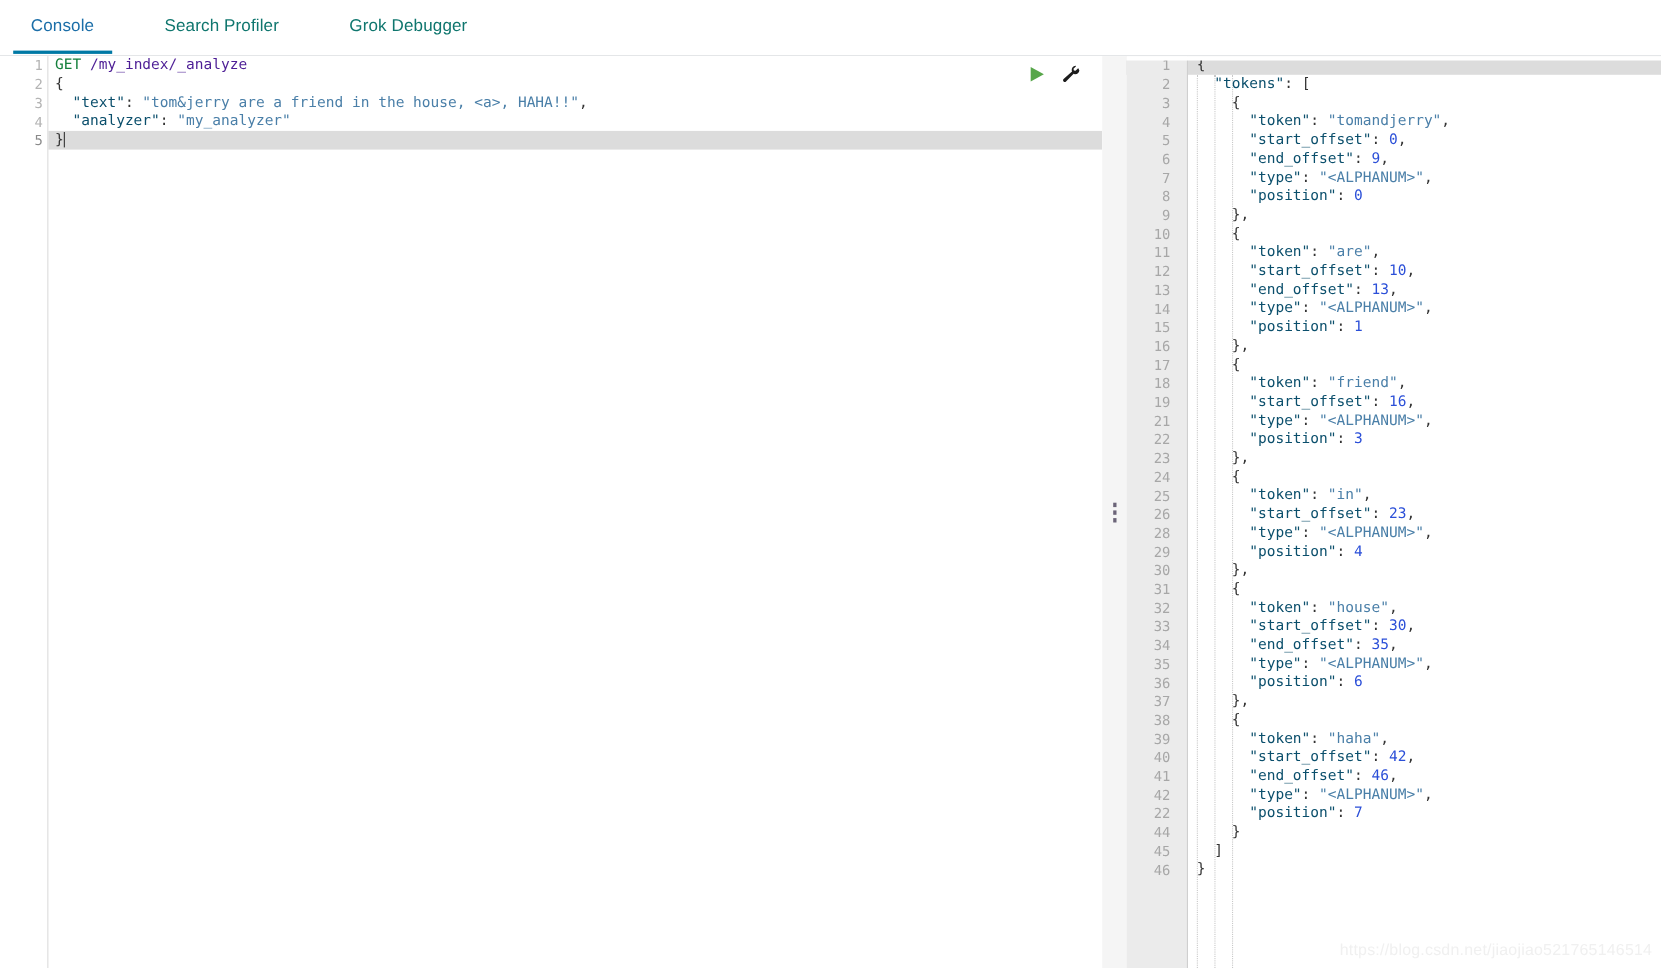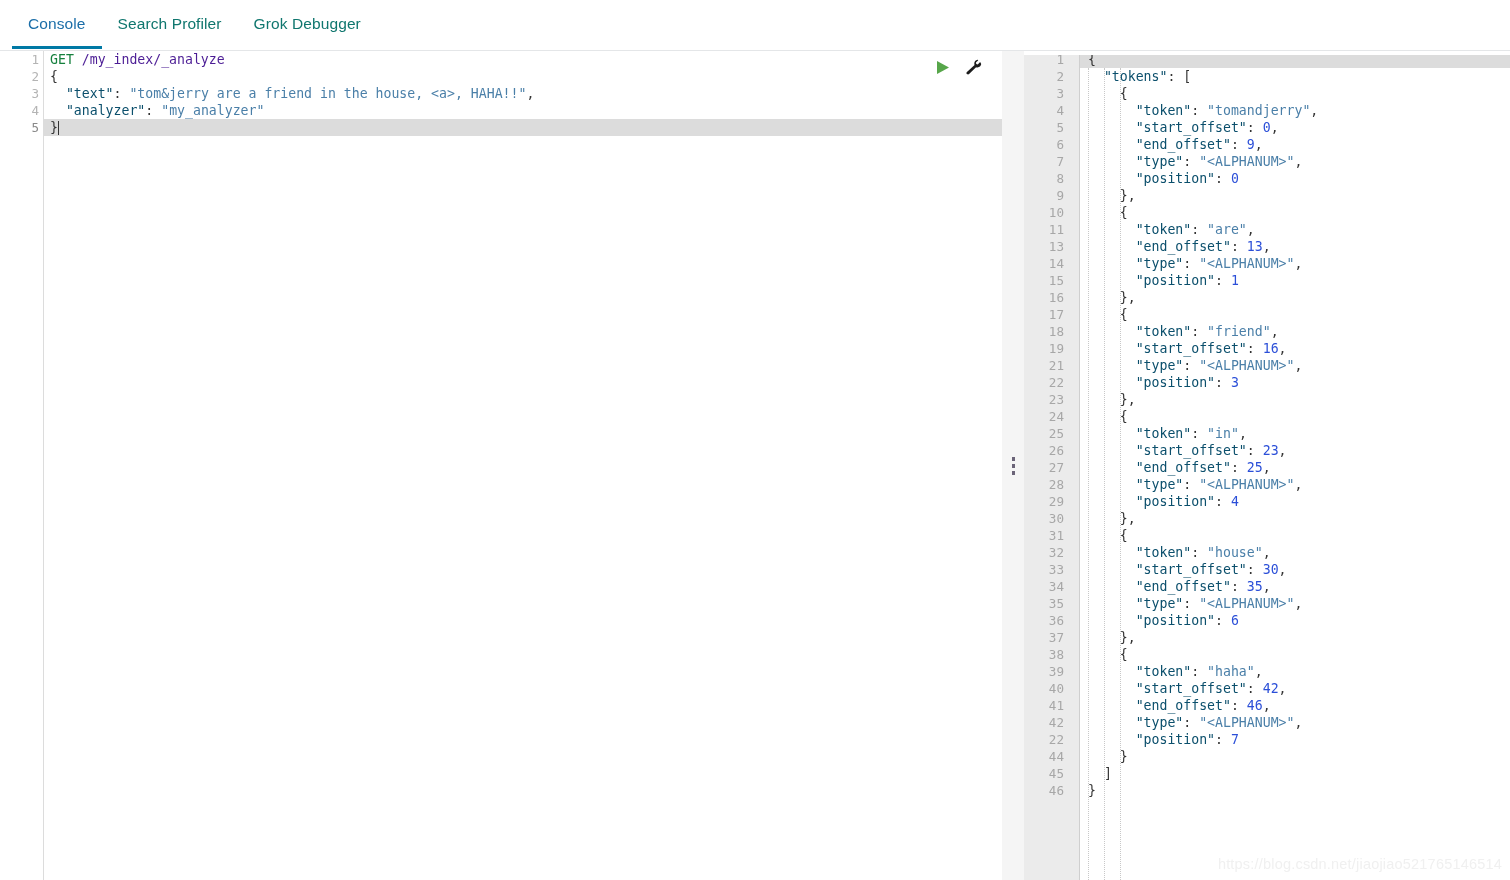--- a/index.html
+++ b/index.html
@@ -12,20 +12,21 @@
   }
 
   
   #tabbar {
     position: relative;
     height: 51px;
     background: #ffffff;
     display: flex;
     align-items: flex-start;
     padding-left: 12px;
+    gap: 32px;
   }
   #tabbar:after {
     content: "";
     position: absolute;
     left: 0; right: 0; bottom: 0;
     height: 1px;
     background: #e4e6e8;
   }
   .tab {
     position: relative;
@@ -269,34 +270,34 @@
           <div class="row"><div class="ln">2</div><div class="txt"><span class="k-punct">  </span><span class="k-key">"tokens"</span><span class="k-punct">: </span><span class="k-brace">[</span></div></div>
           <div class="row"><div class="ln">3</div><div class="txt"><span class="k-punct">    </span><span class="k-brace">{</span></div></div>
           <div class="row"><div class="ln">4</div><div class="txt"><span class="k-punct">      </span><span class="k-key">"token"</span><span class="k-punct">: </span><span class="k-str">"tomandjerry"</span><span class="k-punct">,</span></div></div>
           <div class="row"><div class="ln">5</div><div class="txt"><span class="k-punct">      </span><span class="k-key">"start_offset"</span><span class="k-punct">: </span><span class="k-num">0</span><span class="k-punct">,</span></div></div>
           <div class="row"><div class="ln">6</div><div class="txt"><span class="k-punct">      </span><span class="k-key">"end_offset"</span><span class="k-punct">: </span><span class="k-num">9</span><span class="k-punct">,</span></div></div>
           <div class="row"><div class="ln">7</div><div class="txt"><span class="k-punct">      </span><span class="k-key">"type"</span><span class="k-punct">: </span><span class="k-str">"&lt;ALPHANUM&gt;"</span><span class="k-punct">,</span></div></div>
           <div class="row"><div class="ln">8</div><div class="txt"><span class="k-punct">      </span><span class="k-key">"position"</span><span class="k-punct">: </span><span class="k-num">0</span></div></div>
           <div class="row"><div class="ln">9</div><div class="txt"><span class="k-punct">    </span><span class="k-brace">}</span><span class="k-punct">,</span></div></div>
           <div class="row"><div class="ln">10</div><div class="txt"><span class="k-punct">    </span><span class="k-brace">{</span></div></div>
           <div class="row"><div class="ln">11</div><div class="txt"><span class="k-punct">      </span><span class="k-key">"token"</span><span class="k-punct">: </span><span class="k-str">"are"</span><span class="k-punct">,</span></div></div>
+          <div class="row"><div class="ln">12</div><div class="txt"><span class="k-punct">      </span><span class="k-key">"start_offset"</span><span class="k-punct">: </span><span class="k-num">10</span><span class="k-punct">,</span></div></div>
           <div class="row"><div class="ln">13</div><div class="txt"><span class="k-punct">      </span><span class="k-key">"end_offset"</span><span class="k-punct">: </span><span class="k-num">13</span><span class="k-punct">,</span></div></div>
           <div class="row"><div class="ln">14</div><div class="txt"><span class="k-punct">      </span><span class="k-key">"type"</span><span class="k-punct">: </span><span class="k-str">"&lt;ALPHANUM&gt;"</span><span class="k-punct">,</span></div></div>
           <div class="row"><div class="ln">15</div><div class="txt"><span class="k-punct">      </span><span class="k-key">"position"</span><span class="k-punct">: </span><span class="k-num">1</span></div></div>
           <div class="row"><div class="ln">16</div><div class="txt"><span class="k-punct">    </span><span class="k-brace">}</span><span class="k-punct">,</span></div></div>
           <div class="row"><div class="ln">17</div><div class="txt"><span class="k-punct">    </span><span class="k-brace">{</span></div></div>
           <div class="row"><div class="ln">18</div><div class="txt"><span class="k-punct">      </span><span class="k-key">"token"</span><span class="k-punct">: </span><span class="k-str">"friend"</span><span class="k-punct">,</span></div></div>
           <div class="row"><div class="ln">19</div><div class="txt"><span class="k-punct">      </span><span class="k-key">"start_offset"</span><span class="k-punct">: </span><span class="k-num">16</span><span class="k-punct">,</span></div></div>
           <div class="row"><div class="ln">21</div><div class="txt"><span class="k-punct">      </span><span class="k-key">"type"</span><span class="k-punct">: </span><span class="k-str">"&lt;ALPHANUM&gt;"</span><span class="k-punct">,</span></div></div>
           <div class="row"><div class="ln">22</div><div class="txt"><span class="k-punct">      </span><span class="k-key">"position"</span><span class="k-punct">: </span><span class="k-num">3</span></div></div>
           <div class="row"><div class="ln">23</div><div class="txt"><span class="k-punct">    </span><span class="k-brace">}</span><span class="k-punct">,</span></div></div>
           <div class="row"><div class="ln">24</div><div class="txt"><span class="k-punct">    </span><span class="k-brace">{</span></div></div>
           <div class="row"><div class="ln">25</div><div class="txt"><span class="k-punct">      </span><span class="k-key">"token"</span><span class="k-punct">: </span><span class="k-str">"in"</span><span class="k-punct">,</span></div></div>
           <div class="row"><div class="ln">26</div><div class="txt"><span class="k-punct">      </span><span class="k-key">"start_offset"</span><span class="k-punct">: </span><span class="k-num">23</span><span class="k-punct">,</span></div></div>
-          <div class="row"><div class="ln">27</div><div class="txt"><span class="k-punct">      </span><span class="k-key">"end_offset"</span><span class="k-punct">: </span><span class="k-num">25</span><span class="k-punct">,</span></div></div>
           <div class="row"><div class="ln">28</div><div class="txt"><span class="k-punct">      </span><span class="k-key">"type"</span><span class="k-punct">: </span><span class="k-str">"&lt;ALPHANUM&gt;"</span><span class="k-punct">,</span></div></div>
           <div class="row"><div class="ln">29</div><div class="txt"><span class="k-punct">      </span><span class="k-key">"position"</span><span class="k-punct">: </span><span class="k-num">4</span></div></div>
           <div class="row"><div class="ln">30</div><div class="txt"><span class="k-punct">    </span><span class="k-brace">}</span><span class="k-punct">,</span></div></div>
           <div class="row"><div class="ln">31</div><div class="txt"><span class="k-punct">    </span><span class="k-brace">{</span></div></div>
           <div class="row"><div class="ln">32</div><div class="txt"><span class="k-punct">      </span><span class="k-key">"token"</span><span class="k-punct">: </span><span class="k-str">"house"</span><span class="k-punct">,</span></div></div>
           <div class="row"><div class="ln">33</div><div class="txt"><span class="k-punct">      </span><span class="k-key">"start_offset"</span><span class="k-punct">: </span><span class="k-num">30</span><span class="k-punct">,</span></div></div>
           <div class="row"><div class="ln">34</div><div class="txt"><span class="k-punct">      </span><span class="k-key">"end_offset"</span><span class="k-punct">: </span><span class="k-num">35</span><span class="k-punct">,</span></div></div>
           <div class="row"><div class="ln">35</div><div class="txt"><span class="k-punct">      </span><span class="k-key">"type"</span><span class="k-punct">: </span><span class="k-str">"&lt;ALPHANUM&gt;"</span><span class="k-punct">,</span></div></div>
           <div class="row"><div class="ln">36</div><div class="txt"><span class="k-punct">      </span><span class="k-key">"position"</span><span class="k-punct">: </span><span class="k-num">6</span></div></div>
           <div class="row"><div class="ln">37</div><div class="txt"><span class="k-punct">    </span><span class="k-brace">}</span><span class="k-punct">,</span></div></div>

